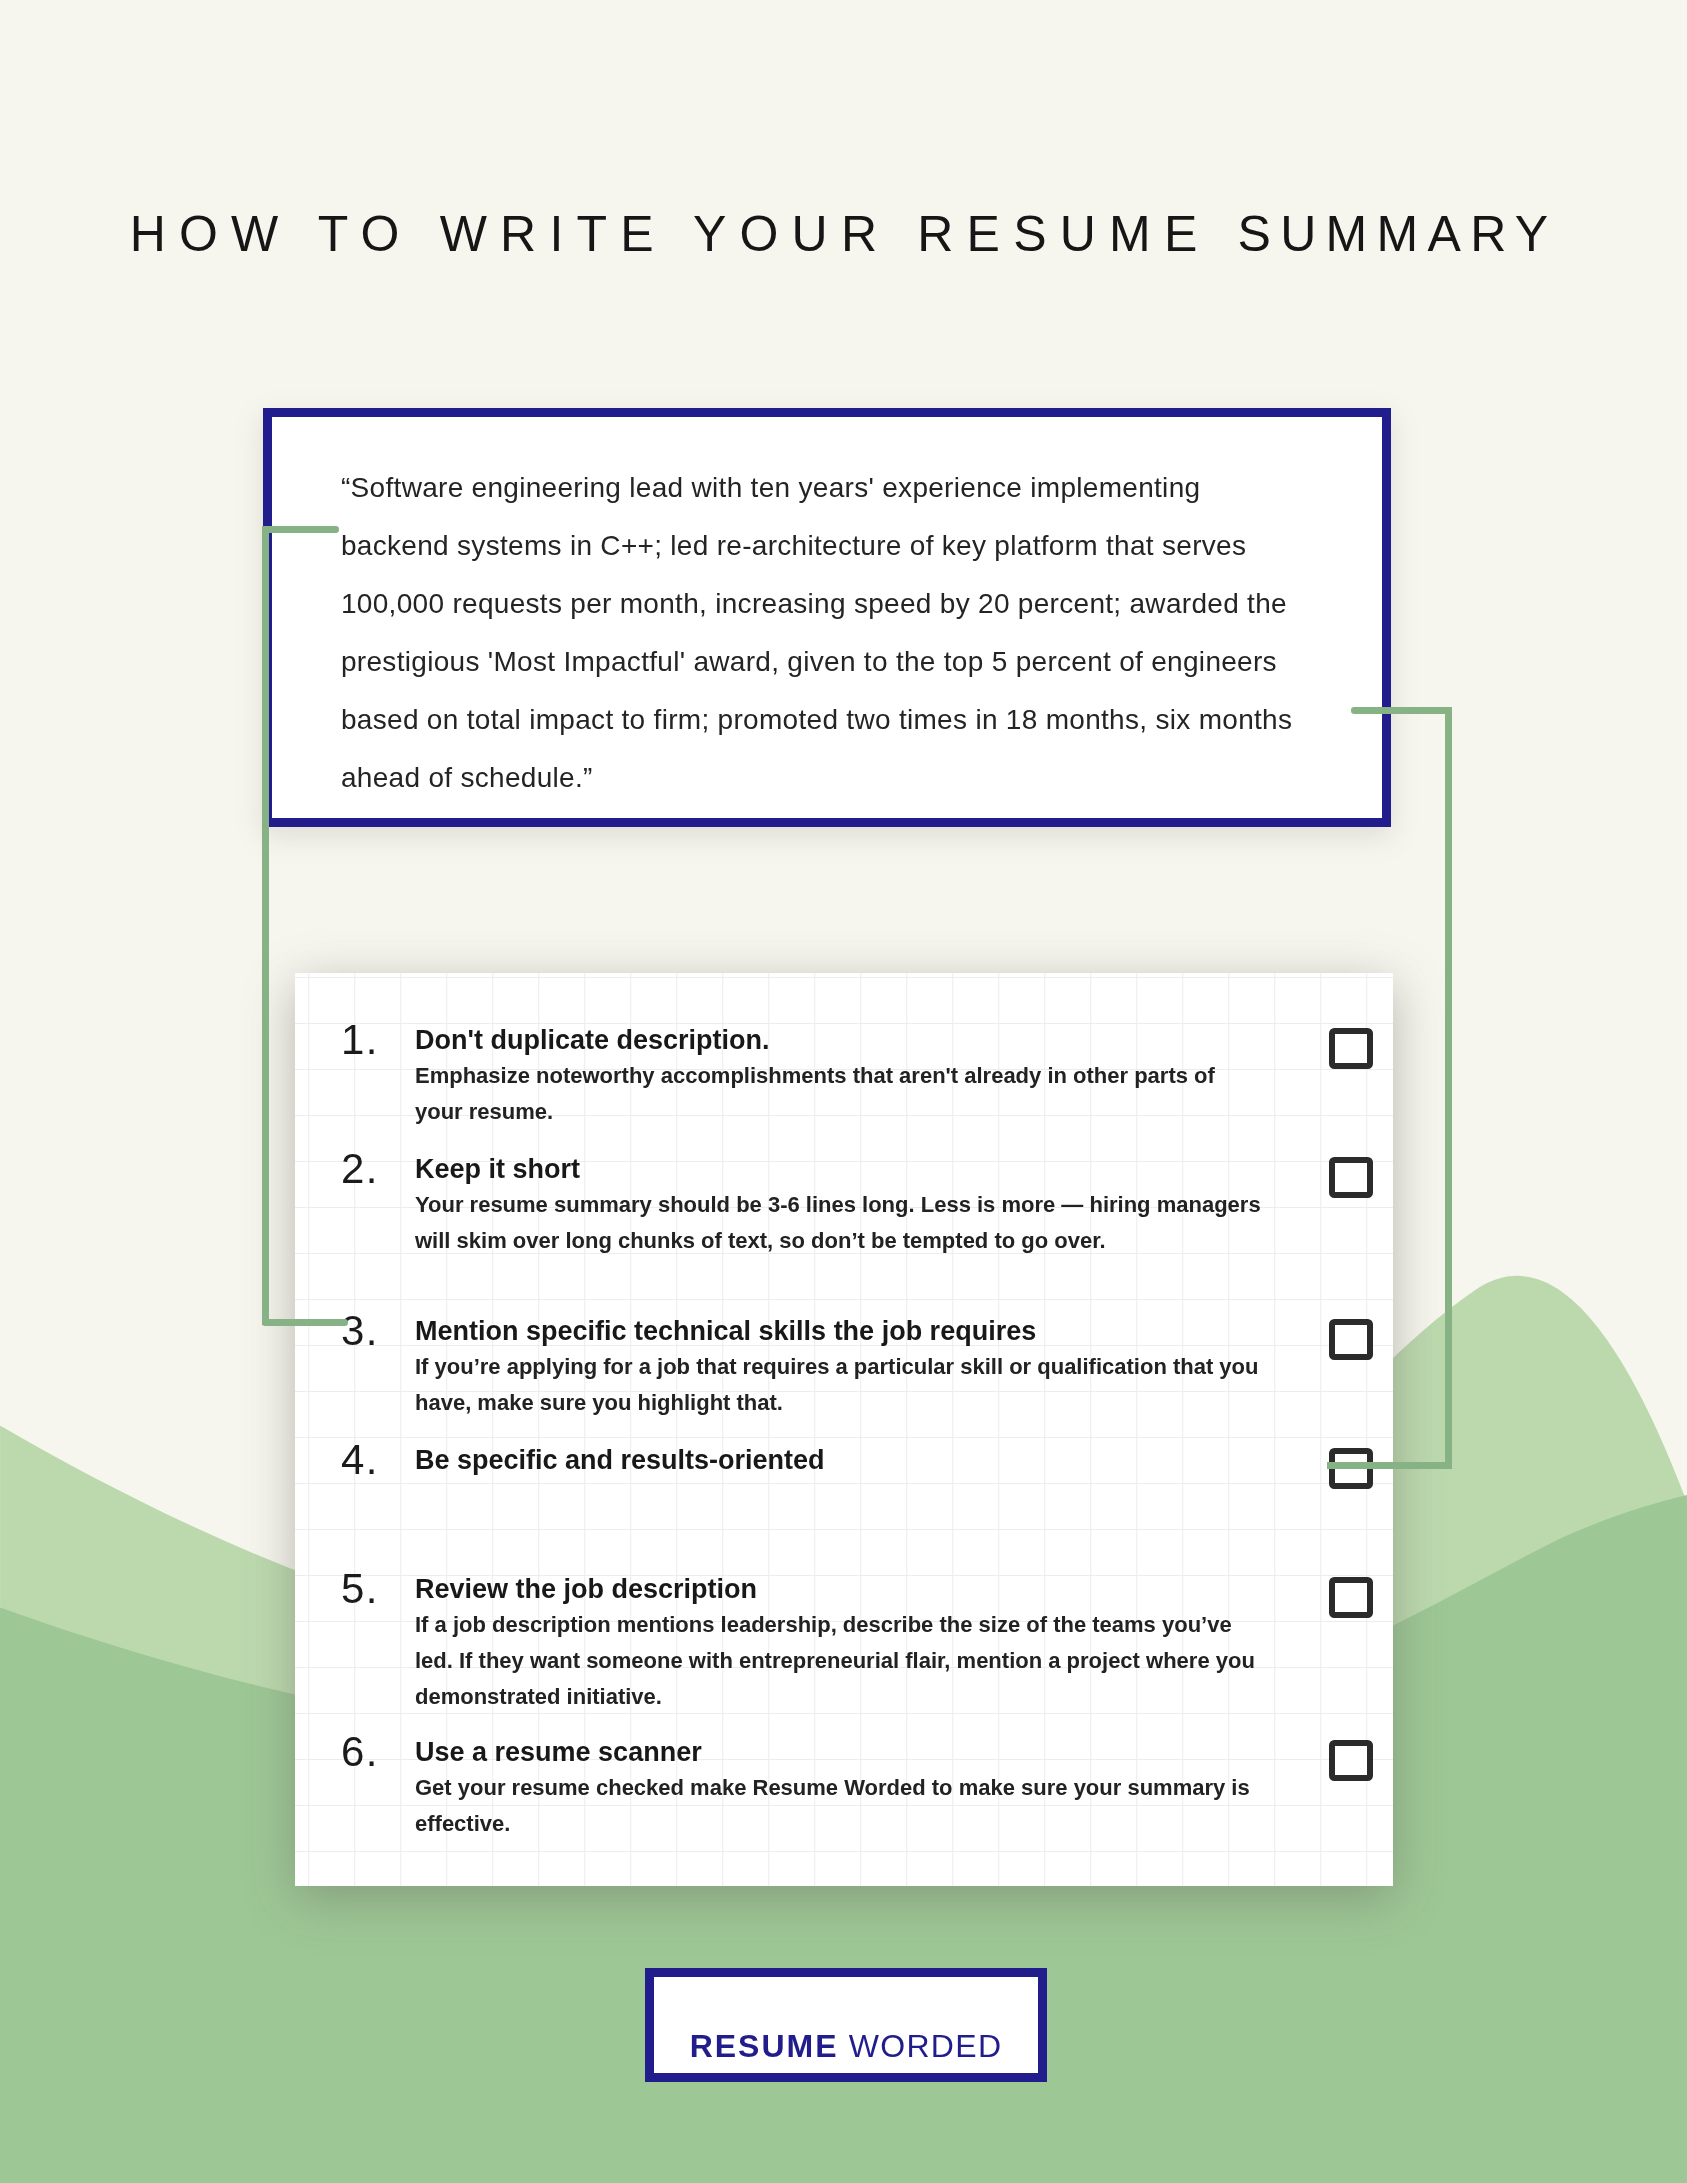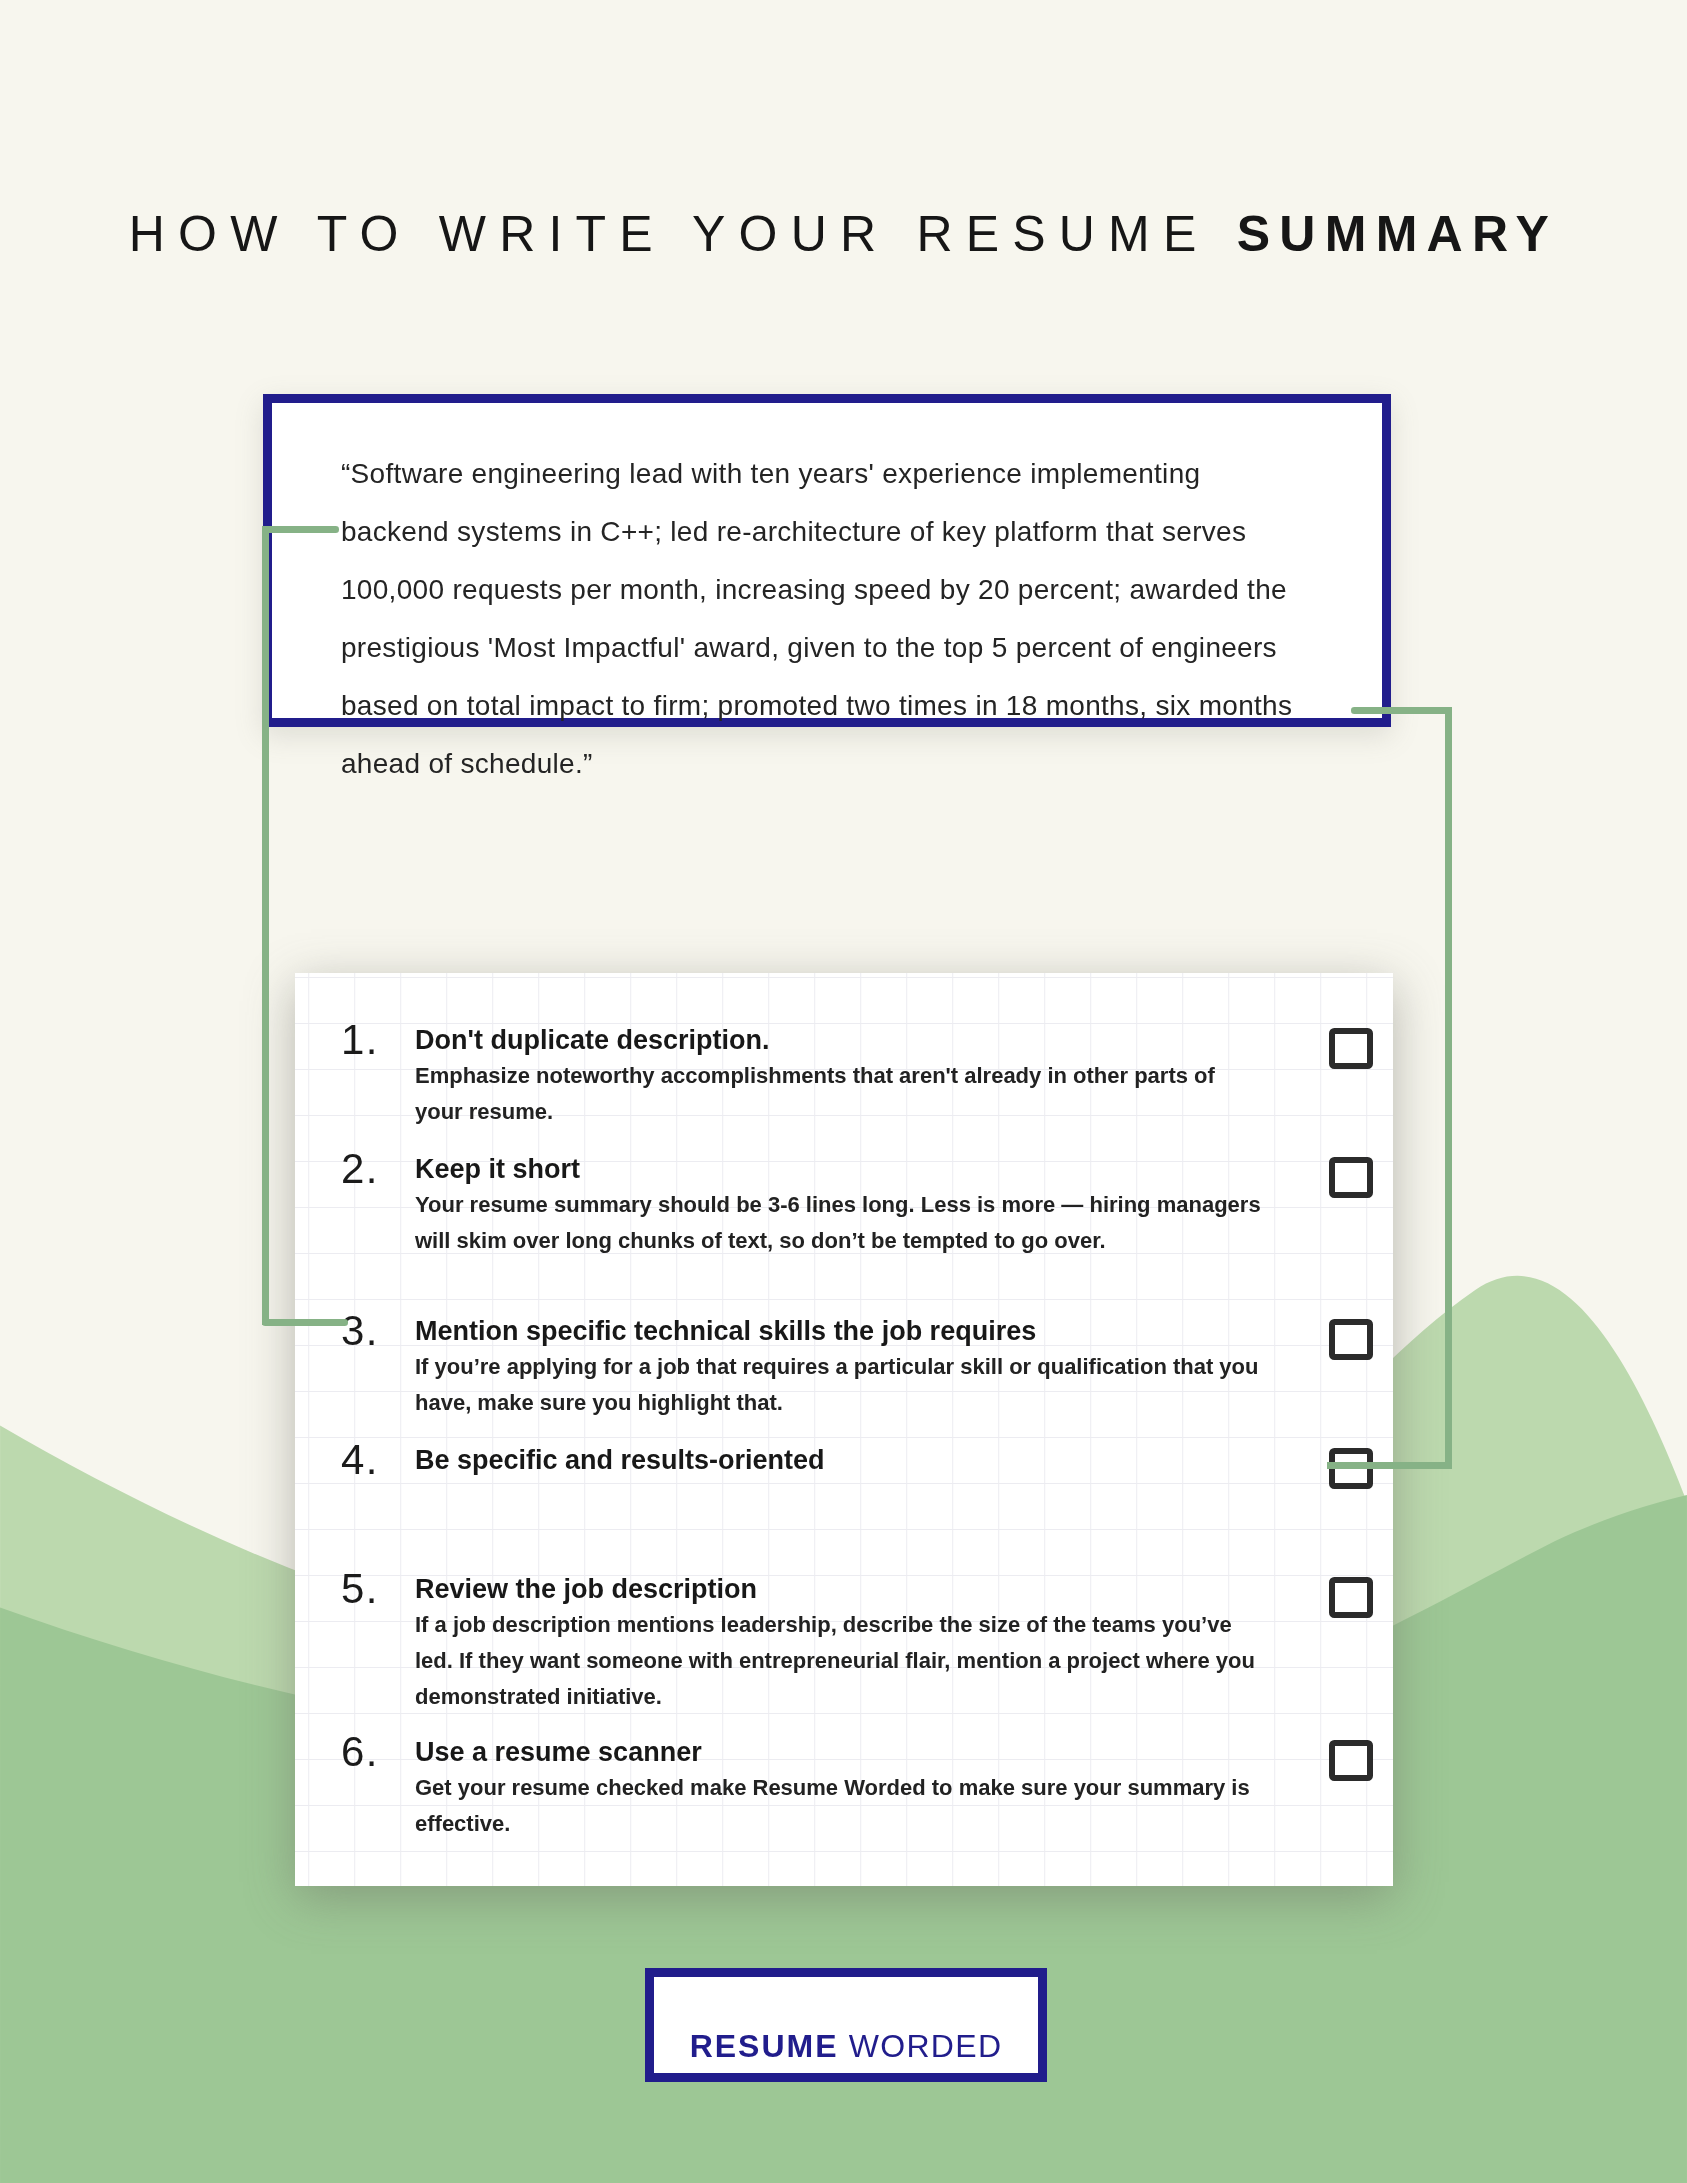--- a/index.html
+++ b/index.html
@@ -14,24 +14,24 @@
   
   .waves{position:absolute;left:0;top:0;z-index:1;}
   
   .title{
     position:absolute;top:171px;left:0;width:100%;
     text-align:center;z-index:2;
     font-size:50px;letter-spacing:13.2px;
     font-weight:300;color:#161616;
     white-space:nowrap;
   }
-  .title .bold{font-weight:700;letter-spacing:9.3px;text-align:right;}
+  .title .bold{font-weight:400;letter-spacing:9.3px;text-align:right;}
   
   .quote-box{
-    position:absolute;left:263px;top:394px;width:1128px;height:333px;
+    position:absolute;left:263px;top:408px;width:1128px;height:419px;
     background:#ffffff;border:9.3px solid #211d8c;box-sizing:border-box;
     z-index:2;box-shadow:0 9.3px 26.5px rgba(110,110,100,0.18);
   }
   .quote-inner{padding:42px 33px 0 69px;}
   .quote-line{
     font-size:28px;line-height:58px;height:58px;
     color:#242424;white-space:nowrap;letter-spacing:0.3px;
   }
   
   .conn{position:absolute;background:#86b286;z-index:4;}

